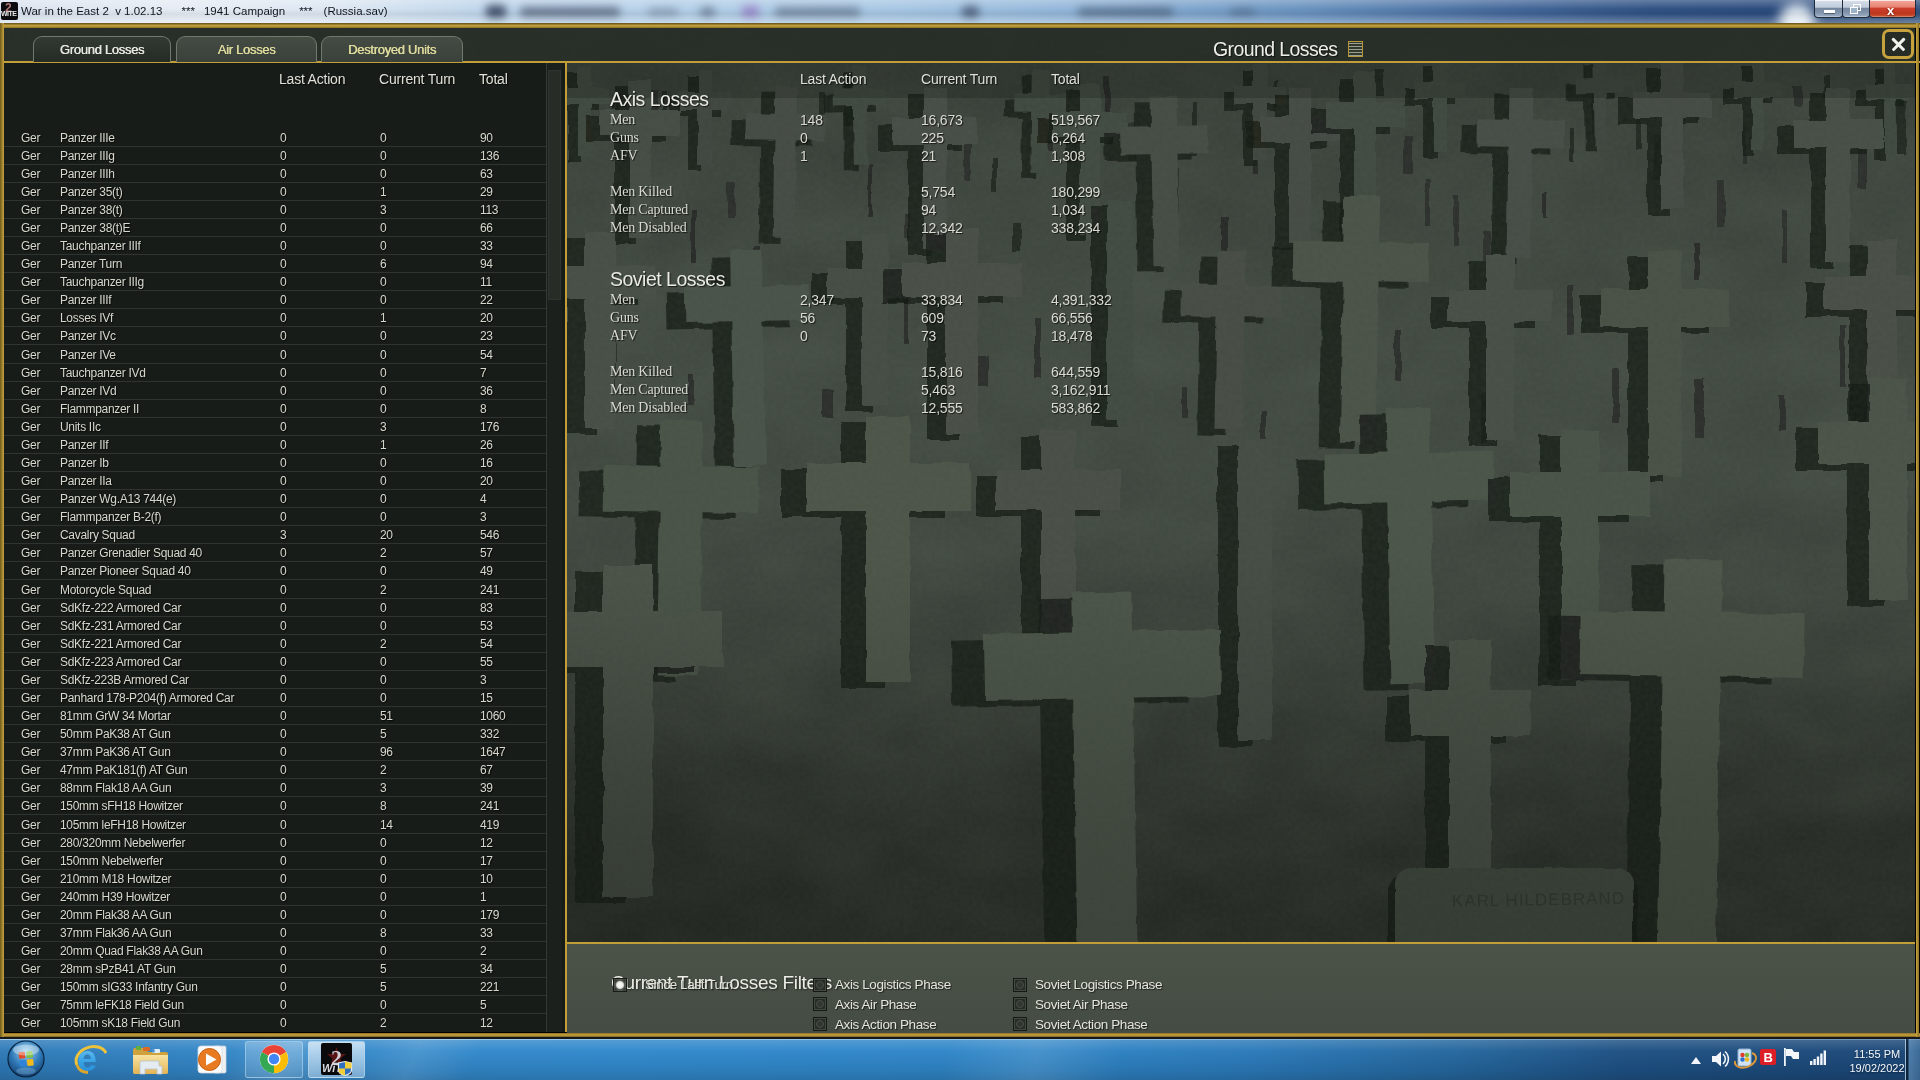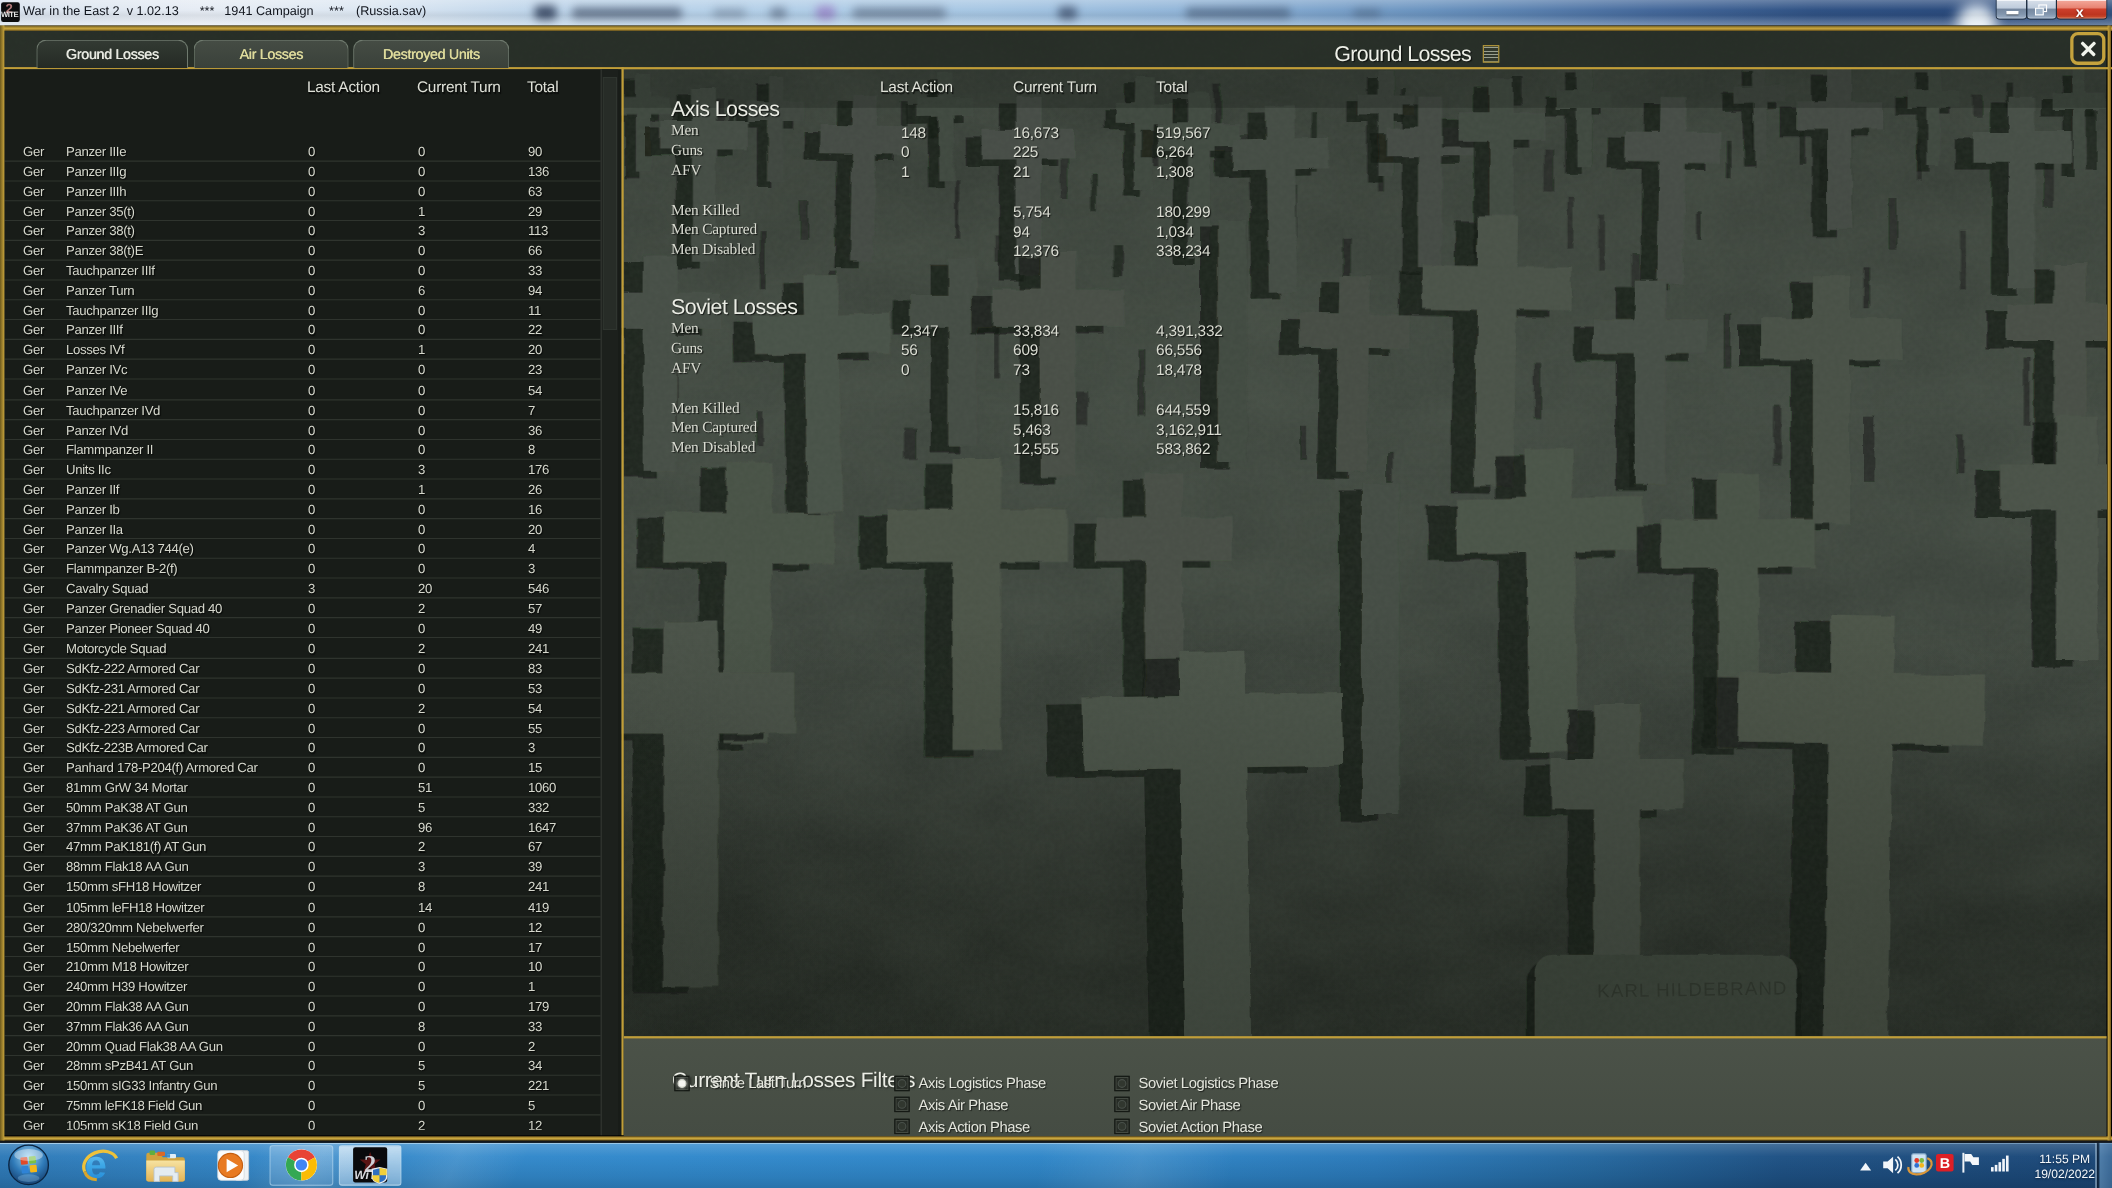--- a/index.html
+++ b/index.html
@@ -57,21 +57,21 @@
 .tr span { position:absolute; top:2px; white-space:pre; text-shadow:1px 1px 1px rgba(0,0,0,0.7); }
 .c0 { left:17px; } .c1 { left:56px; } .c2 { left:276px; } .c3 { left:376px; } .c4 { left:476px; }
 #scrolltrack { position:absolute; left:546px; top:63px; width:16px; height:969px; background:#1c201c; border-left:1px solid rgba(110,116,106,0.3); }
 #scrollthumb { position:absolute; left:548px; top:70px; width:13px; height:230px; background:#272c27; border:1px solid #2f352f; }
 
 
 #stats { position:absolute; left:0; top:0; width:1920px; height:1080px; pointer-events:none; }
 .shead { position:absolute; font-size:19.5px; color:#e9ebe3; letter-spacing:-0.5px; text-shadow:1px 1px 1px rgba(0,0,0,0.65); }
 .srow { position:absolute; left:0; width:1920px; height:18px; font-size:14px; color:#d9dbd1; letter-spacing:-0.2px; }
 .srow span { position:absolute; white-space:pre; text-shadow:1px 1px 1px rgba(0,0,0,0.7); }
-.sl { left:610px;font-family:Liberation Serif, serif; } .s1 { left:800px;margin-left:19px; } .s2 { left:921px; } .s3 { left:1051px; }
+.sl { left:610px;font-family:Liberation Serif, serif; } .s1 { left:800px; } .s2 { left:921px; } .s3 { left:1051px; }
 
 
 #filter { position:absolute; left:567px; top:942px; width:1348px; height:91px; background:linear-gradient(180deg,#4b5248,#454c43); }
 #filter-gold { position:absolute; left:567px; top:942px; width:1348px; height:2px; background:#c19e38; }
 #fhead { position:absolute; left:611px; top:972px; font-size:19px; color:#eceee6; letter-spacing:-0.3px; text-shadow:1px 1px 2px rgba(0,0,0,0.55); }
 .fcb { position:absolute; width:14px; height:14px; background:#262b25; border:1px solid #151914; box-shadow: inset 0 0 0 1px rgba(160,168,155,0.25); }
 .fcb .inner { position:absolute; left:2px; top:2px; width:8px; height:8px; border-radius:50%; border:1px solid #49504a; background:#31372f; }
 .fradio .inner { background:#f5f6f2; border-color:#d0d4c8; box-shadow:0 0 3px rgba(255,255,255,0.8); }
 .flabel { position:absolute; font-size:13.5px; color:#e3e5dc; letter-spacing:-0.4px; text-shadow:1px 1px 1px rgba(0,0,0,0.6); }
 
@@ -680,21 +680,21 @@
         <span class="s2">5,754</span>
         <span class="s3">180,299</span>
       </div>
 <div class="srow" style="top:201.5px">
         <span class="sl">Men Captured</span>
         <span class="s2">94</span>
         <span class="s3">1,034</span>
       </div>
 <div class="srow" style="top:219.5px">
         <span class="sl">Men Disabled</span>
-        <span class="s2">12,376</span>
+        <span class="s2">12,342</span>
         <span class="s3">338,234</span>
       </div>
 <div class="srow" style="top:291.5px">
         <span class="sl">Men</span>
         <span class="s1">2,347</span>
         <span class="s2">33,834</span>
         <span class="s3">4,391,332</span>
       </div>
 <div class="srow" style="top:309.5px">
         <span class="sl">Guns</span>

